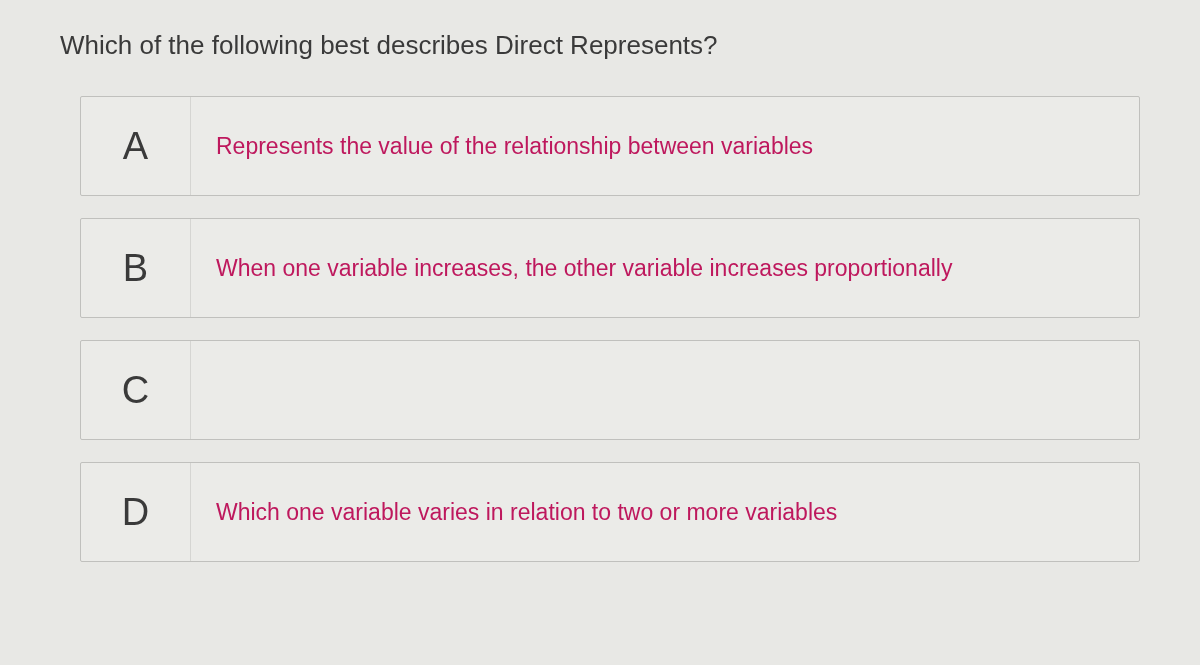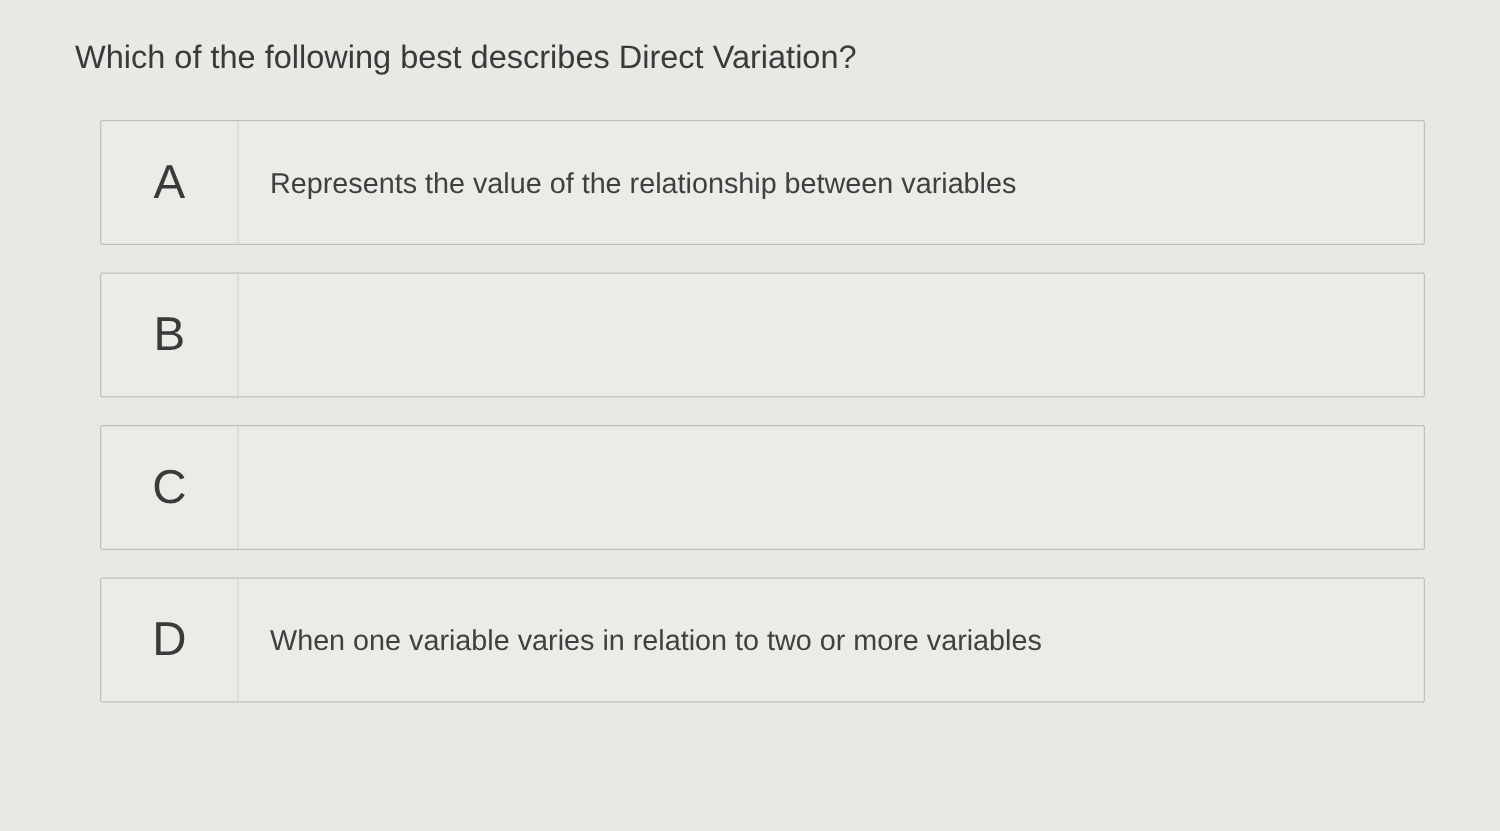--- a/index.html
+++ b/index.html
@@ -47,41 +47,42 @@
       font-weight: 400;
       border-right: 1px solid #d5d5d2;
       flex-shrink: 0;
     }
     .option-text {
       flex: 1;
       display: flex;
       align-items: center;
       padding: 0 25px;
       font-size: 23px;
-      color: #404040;
+      color: #be185d;
     }
   </style>
 </head>
 <body>
 
-<div class="question-text">Which of the following best describes Direct Variation?</div>
+<div class="question-text">Which of the following best describes Direct Represents?</div>
 
 <div class="options-container">
 
   <div class="option-row">
     <div class="option-letter">A</div>
     <div class="option-text">Represents the value of the relationship between variables</div>
   </div>
 
   <div class="option-row">
     <div class="option-letter">B</div>
+    <div class="option-text">When one variable increases, the other variable increases proportionally</div>
   </div>
 
   <div class="option-row">
     <div class="option-letter">C</div>
   </div>
 
   <div class="option-row">
     <div class="option-letter">D</div>
-    <div class="option-text">When one variable varies in relation to two or more variables</div>
+    <div class="option-text">Which one variable varies in relation to two or more variables</div>
   </div>
 
 </div>
 
 </body></html>

